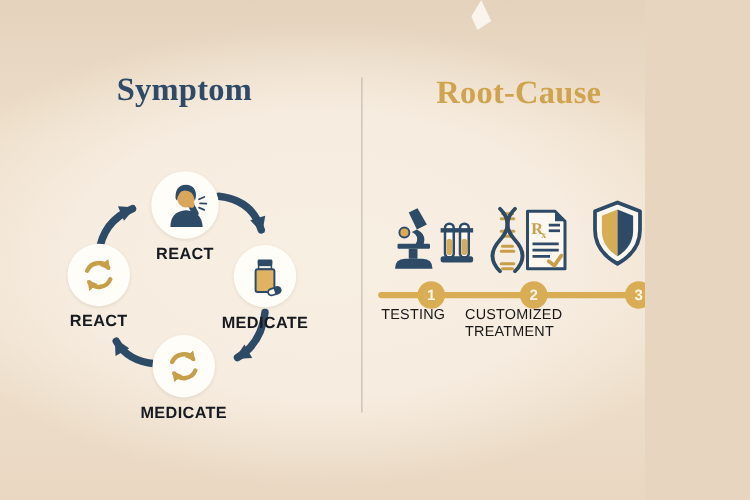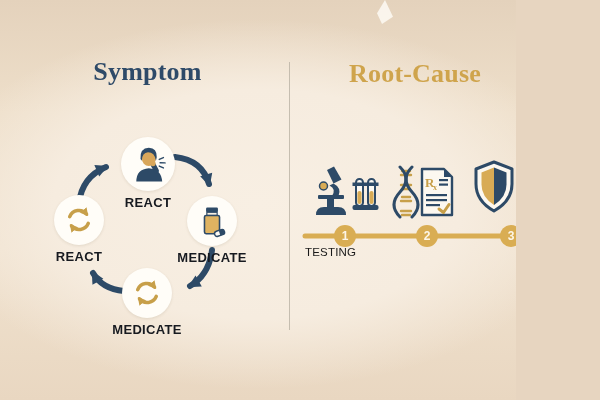--- a/index.html
+++ b/index.html
@@ -197,14 +197,15 @@
 
   <svg class="timeline-svg" width="262" height="28">
     <line x1="5" y1="14" x2="240" y2="14" stroke="#d9ad53" stroke-width="5" stroke-linecap="round"></line>
     <path d="M238 5.5 L256 14 L238 22.5 Z" fill="#d9ad53"></path>
   </svg>
   <div class="badge b1">1</div>
   <div class="badge b2">2</div>
   <div class="badge b3">3</div>
 
   <div class="step-label sl1">TESTING</div>
+  <div class="step-label sl2">CUSTOMIZED TREATMENT</div>
 
 </div>
 
 </body></html>

